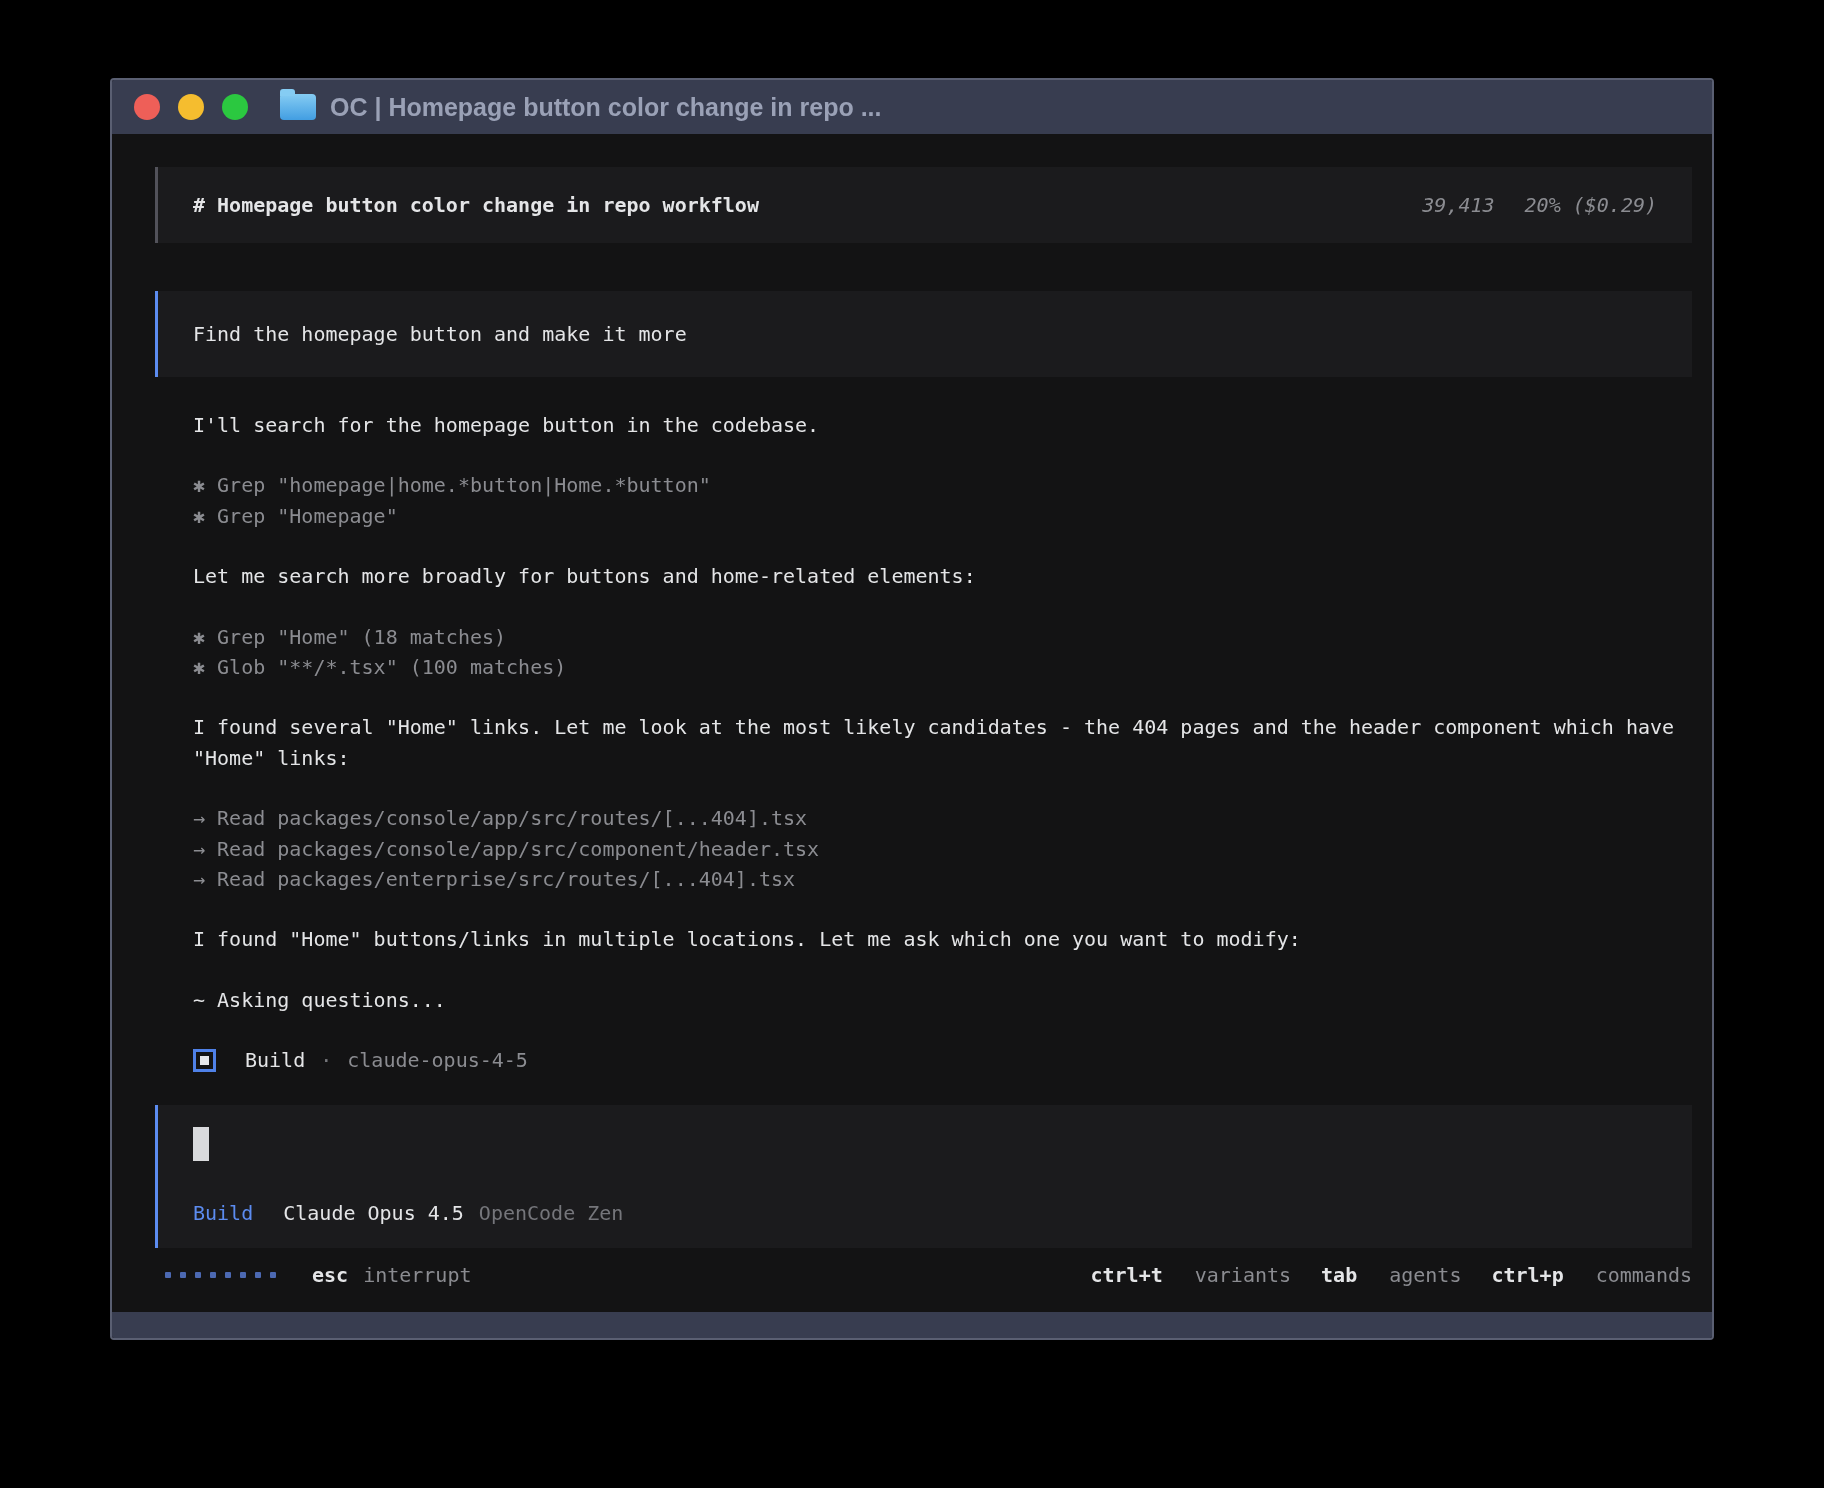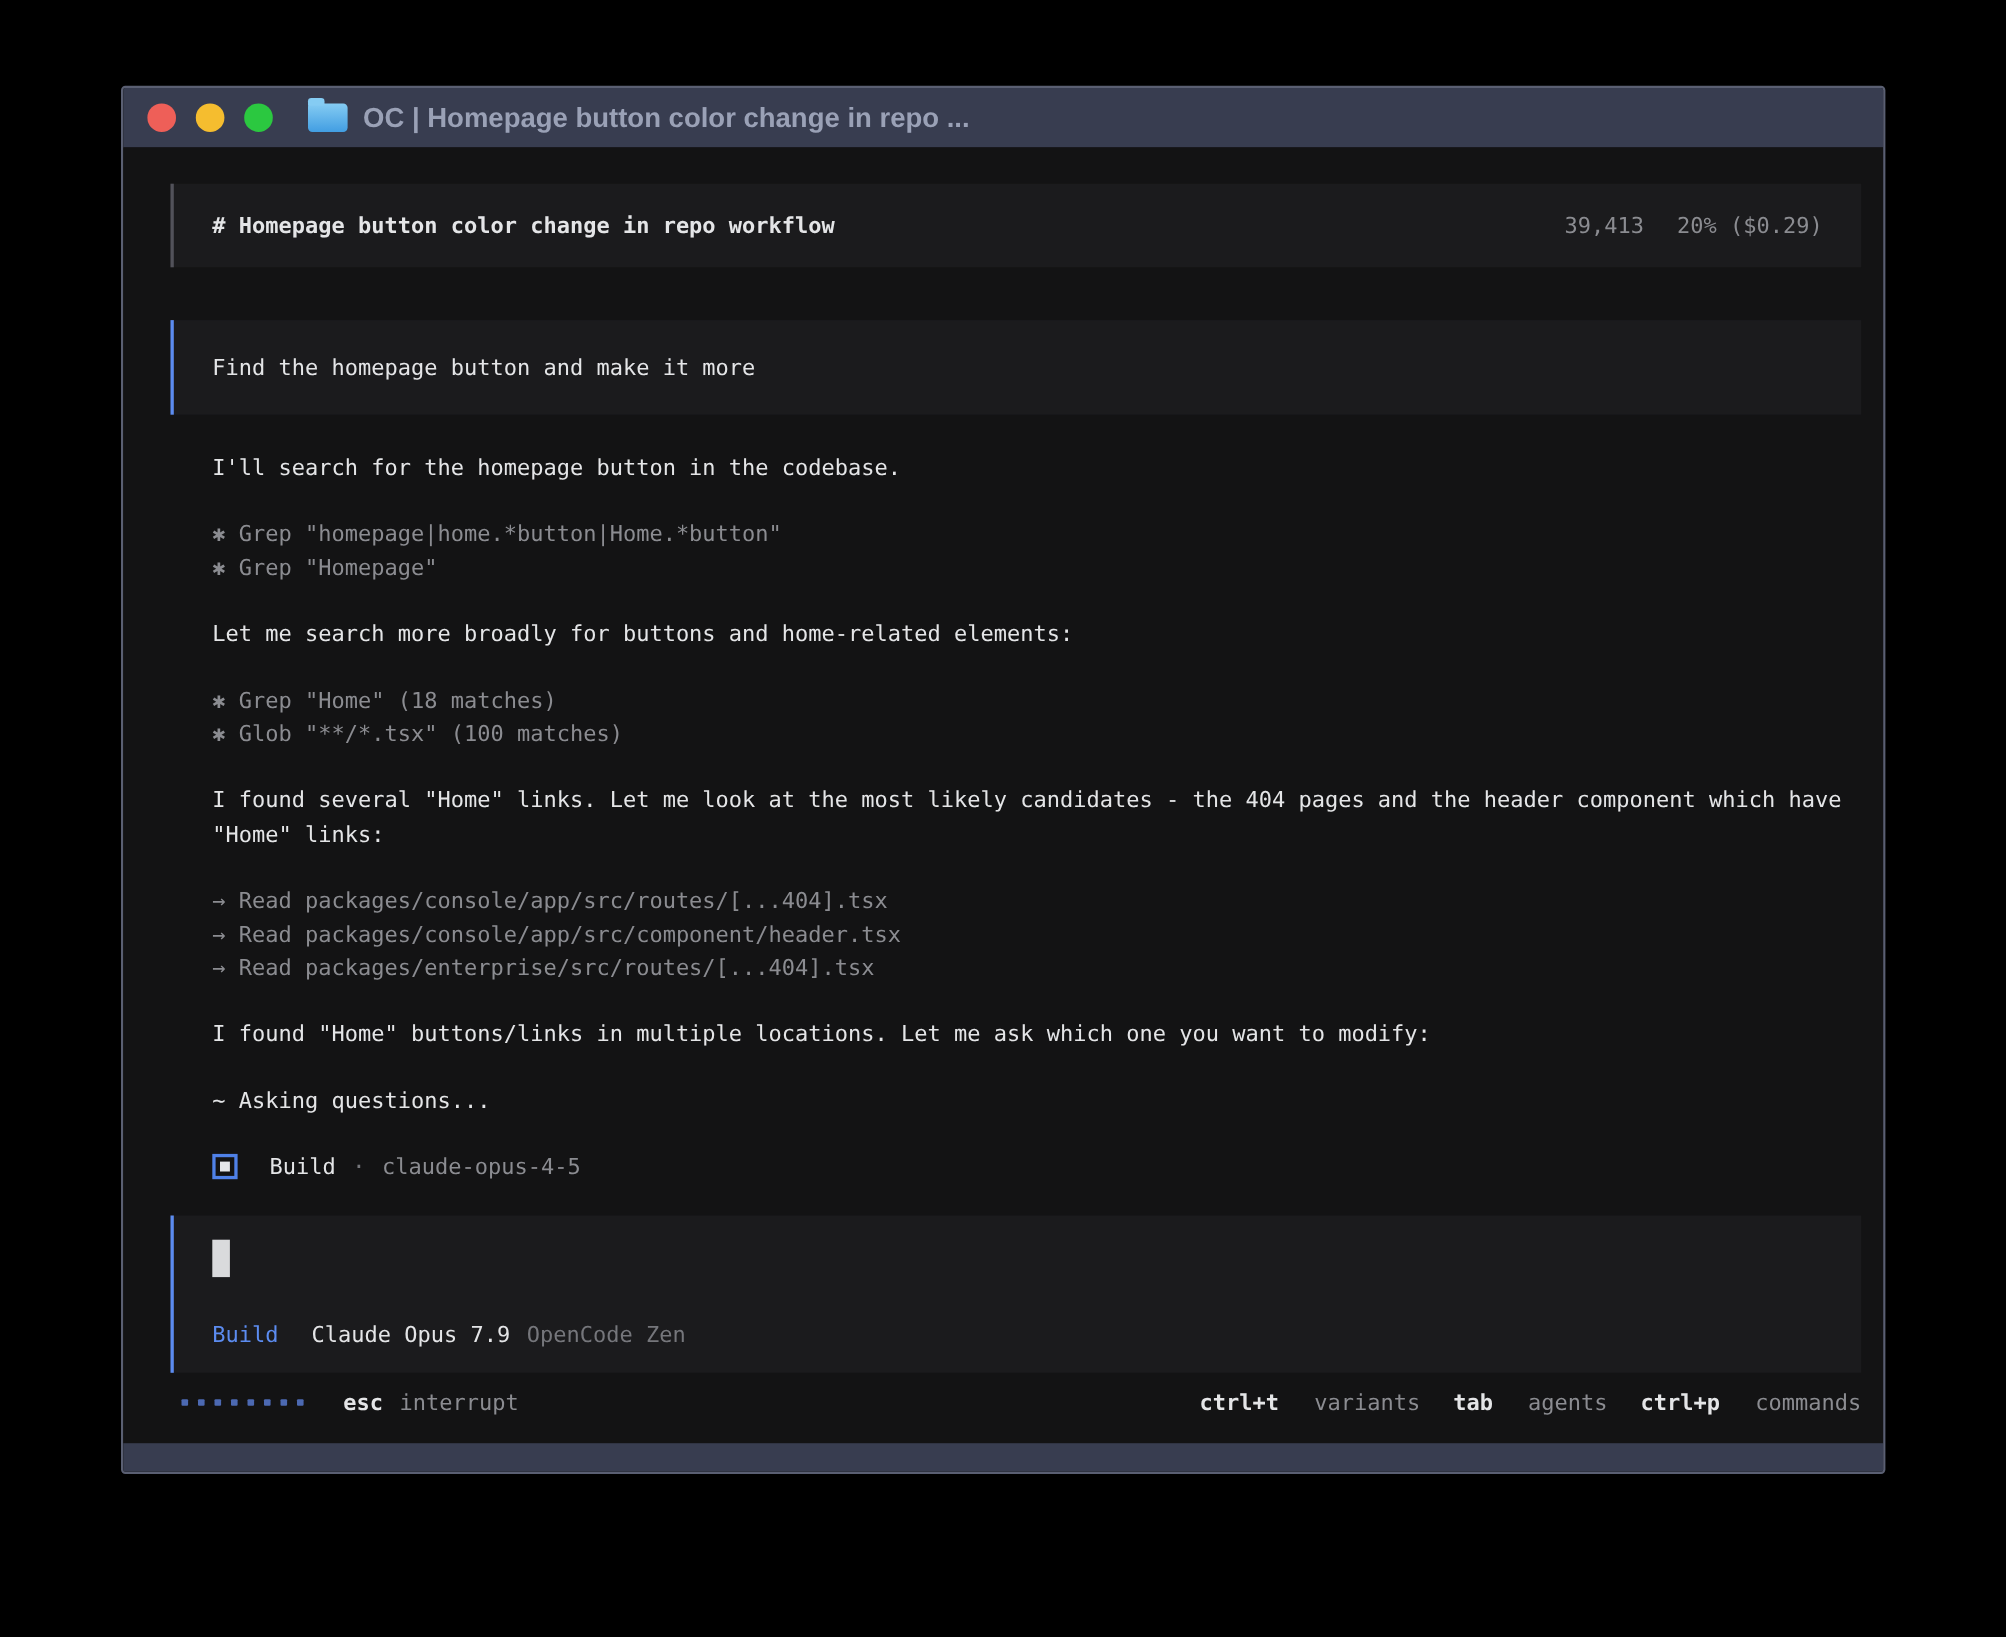--- a/index.html
+++ b/index.html
@@ -66,21 +66,21 @@
     border-left:3px solid var(--gray-border);
     box-sizing:border-box;
     padding-left:35px;
   }
   .header-panel{
     height:76px;
     display:flex;align-items:center;justify-content:space-between;
     padding-right:35px;
   }
   .session-title{font-weight:700;white-space:pre;}
-  .session-stats{color:var(--text-muted);display:flex;gap:30px;white-space:pre;}
+  .session-stats{color:var(--text-muted);display:flex;gap:30px;white-space:pre;font-style:italic;}
   .user-panel{
     margin-top:48px;height:86px;
     border-left-color:var(--accent-blue);
     display:flex;align-items:center;
   }
   .messages{margin-top:33px;padding-left:38px;}
   .block{margin:0 0 30px 0;}
   .line{line-height:30.4px;white-space:pre-wrap;}
   .tool .line{color:var(--text-muted);}
   .agent-row{display:flex;align-items:center;height:30px;}
@@ -199,21 +199,21 @@
         <span class="agent-sep">·</span>
         <span class="agent-model">claude-opus-4-5</span>
       </div>
 
     </div>
 
     <div class="panel input-panel">
       <span class="cursor"></span>
       <div class="input-status">
         <span class="mode">Build</span>
-        <span class="imodel">Claude Opus 7.9</span>
+        <span class="imodel">Claude Opus 4.5</span>
         <span class="provider">OpenCode Zen</span>
       </div>
     </div>
 
     <div class="footer">
       <div class="footer-left">
         <span class="spinner">
             <span class="sdot"></span>
             <span class="sdot"></span>
             <span class="sdot"></span>

